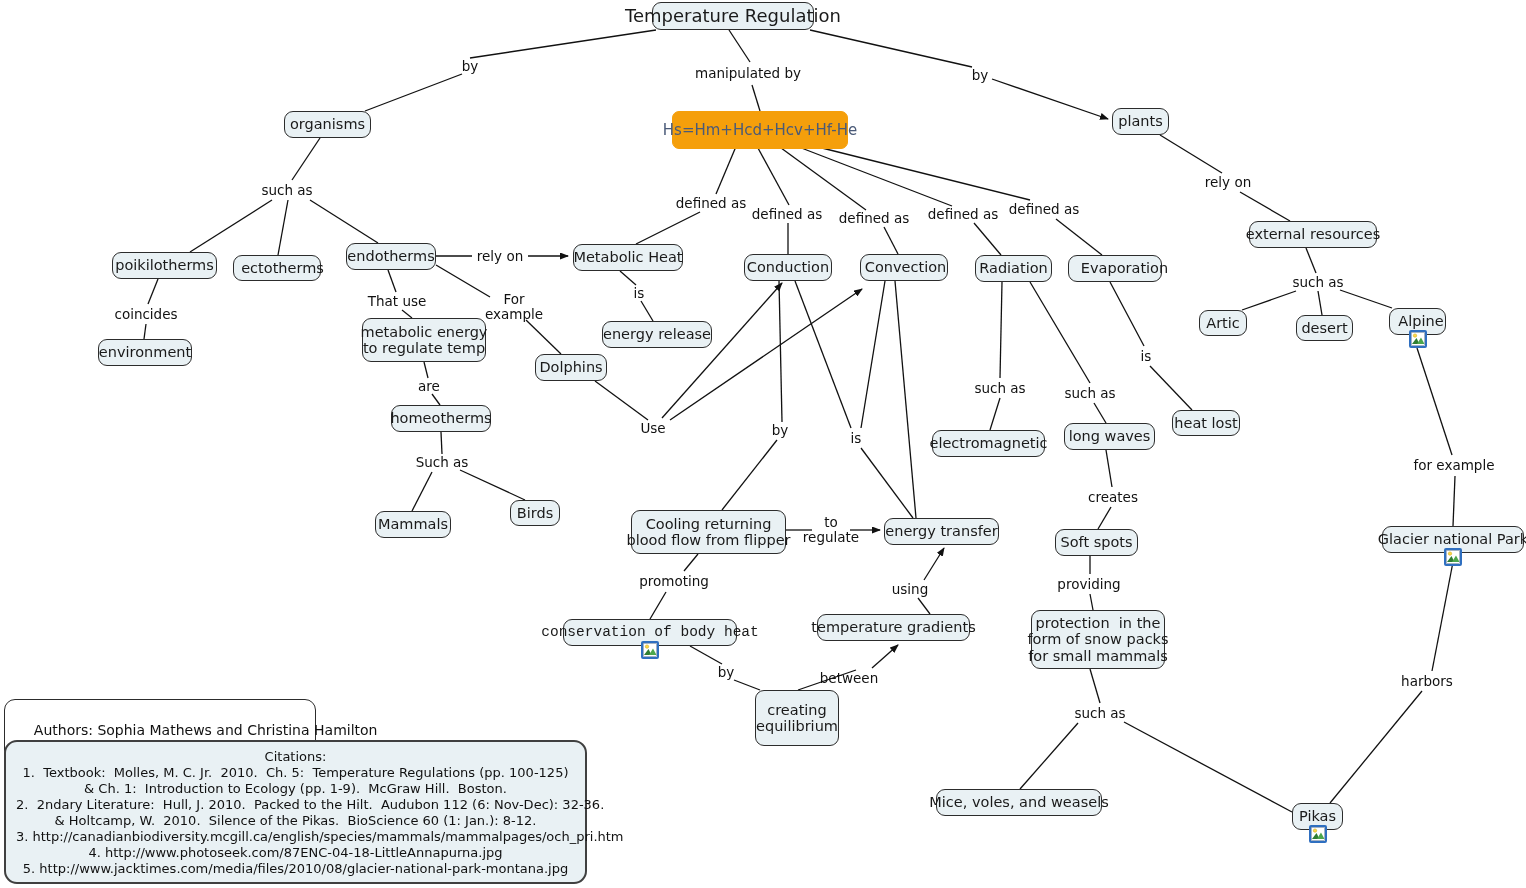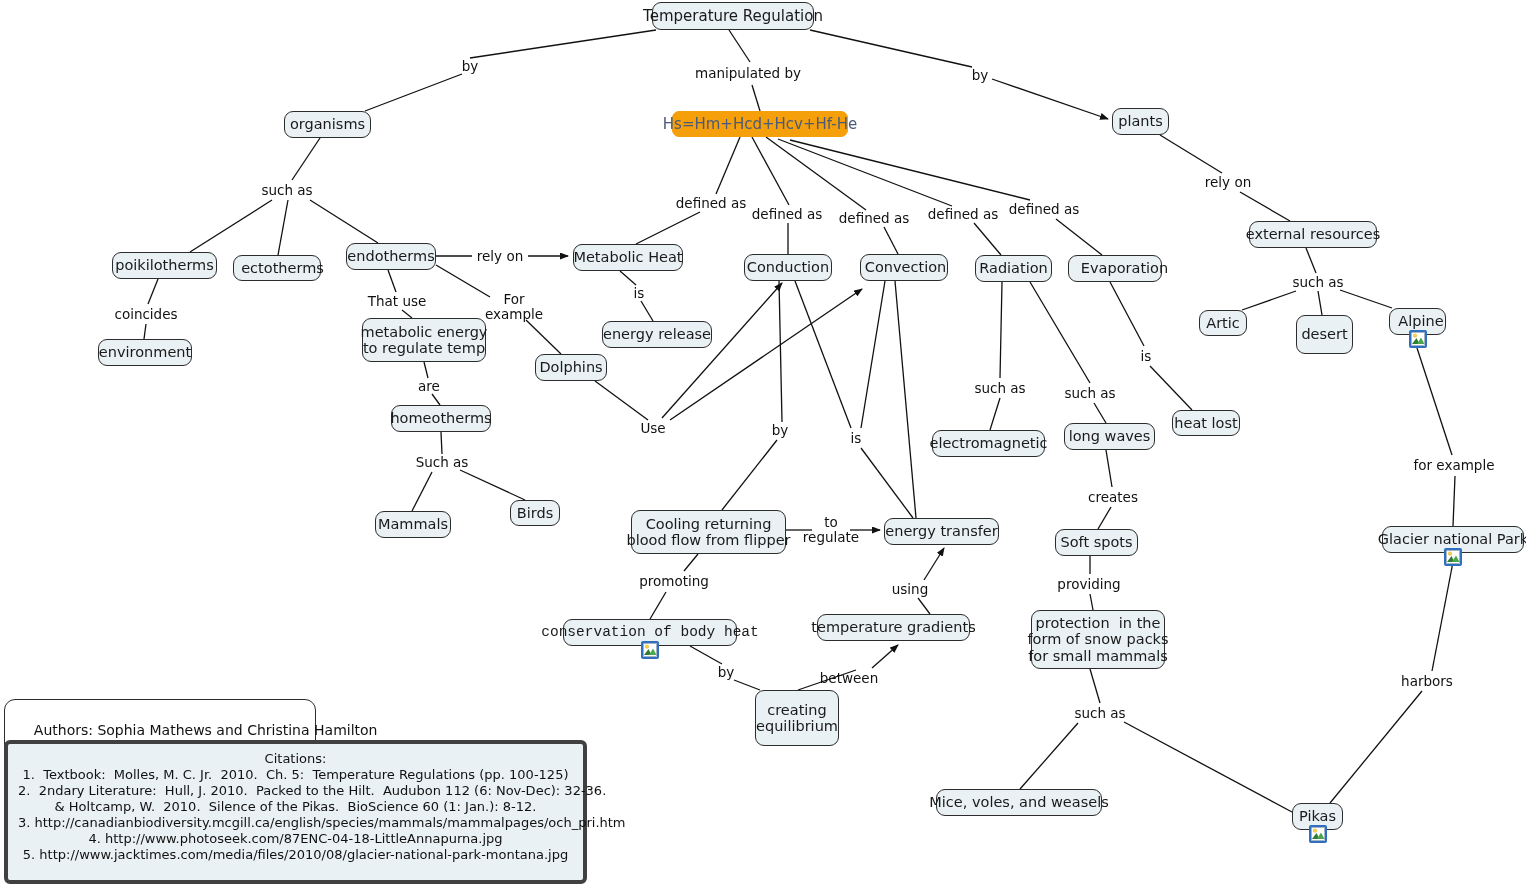--- a/index.html
+++ b/index.html
@@ -37,21 +37,21 @@
     line-height: 16.5px;
     text-align: center;
     display: flex;
     align-items: center;
     justify-content: center;
     padding: 3px 9px;
     white-space: pre;
     z-index: 5;
   }
   .node.root {
-    font-size: 15px;
+    font-size: 18px;
   }
   .node.formula {
     background: #f59f0b;
     border: 1px solid #f59f0b;
     border-radius: 7px;
     color: #4a5a78;
     font-size: 15px;
     font-weight: normal;
   }
   .elabel {
@@ -86,22 +86,22 @@
     font-size: 14px;
     color: #111111;
     padding: 6px 11px;
     white-space: pre;
     z-index: 5;
   }
   .citations {
     position: absolute;
     box-sizing: border-box;
     background: #e9f1f4;
-    border: 4px solid #404040;
-    border-radius: 6px;
+    border: 2px solid #404040;
+    border-radius: 13px;
     font-size: 13px;
     line-height: 16px;
     color: #111111;
     padding: 7px 10px 10px 10px;
     text-align: center;
     z-index: 5;
   }
   .citations .cit-line { display: block; white-space: pre; }
 </style>
 </head>
@@ -192,38 +192,38 @@
         <path d="M 798 690 L 856 670" fill="none" stroke="#111111" stroke-width="1.3"></path>
         <path d="M 872 668 L 898 645" fill="none" stroke="#111111" stroke-width="1.3" marker-end="url(#arrowhead)"></path>
         <path d="M 930 614 L 918 598" fill="none" stroke="#111111" stroke-width="1.3"></path>
         <path d="M 924 580 L 944 548" fill="none" stroke="#111111" stroke-width="1.3" marker-end="url(#arrowhead)"></path>
       </g>
   </svg>
 
   <div id="nodes-layer">
       <div class="node root" style="left: 652px; top: 2px; width: 162px; height: 28px;"><span>Temperature Regulation</span></div>
       <div class="node" style="left: 284px; top: 111px; width: 87px; height: 27px;"><span>organisms</span></div>
-      <div class="node formula" style="left: 672px; top: 111px; width: 176px; height: 26px;"><span>Hs=Hm+Hcd+Hcv+Hf-He</span></div>
+      <div class="node formula" style="left: 672px; top: 111px; width: 176px; height: 38px;"><span>Hs=Hm+Hcd+Hcv+Hf-He</span></div>
       <div class="node" style="left: 1112px; top: 108px; width: 57px; height: 27px;"><span>plants</span></div>
       <div class="node" style="left: 112px; top: 252px; width: 105px; height: 27px;"><span>poikilotherms</span></div>
       <div class="node" style="left: 233px; top: 255px; width: 88px; height: 26px; padding-left: 20px;"><span>ectotherms</span></div>
       <div class="node" style="left: 346px; top: 243px; width: 90px; height: 27px;"><span>endotherms</span></div>
       <div class="node" style="left: 573px; top: 244px; width: 110px; height: 27px;"><span>Metabolic Heat</span></div>
       <div class="node" style="left: 744px; top: 254px; width: 88px; height: 27px;"><span>Conduction</span></div>
       <div class="node" style="left: 860px; top: 254px; width: 88px; height: 27px; padding-left: 12px;"><span>Convection</span></div>
       <div class="node" style="left: 975px; top: 255px; width: 77px; height: 27px;"><span>Radiation</span></div>
       <div class="node" style="left: 1068px; top: 255px; width: 94px; height: 27px; padding-left: 28px;"><span>Evaporation</span></div>
       <div class="node" style="left: 1249px; top: 221px; width: 128px; height: 27px;"><span>external resources</span></div>
       <div class="node" style="left: 98px; top: 339px; width: 94px; height: 27px;"><span>environment</span></div>
       <div class="node" style="left: 362px; top: 318px; width: 124px; height: 44px;"><span>metabolic energy
 to regulate temp</span></div>
       <div class="node" style="left: 602px; top: 321px; width: 110px; height: 27px;"><span>energy release</span></div>
       <div class="node" style="left: 535px; top: 354px; width: 72px; height: 27px;"><span>Dolphins</span></div>
       <div class="node" style="left: 1199px; top: 310px; width: 48px; height: 26px;"><span>Artic</span></div>
-      <div class="node" style="left: 1296px; top: 315px; width: 57px; height: 39px; align-items: center;"><span>desert</span></div>
+      <div class="node" style="left: 1296px; top: 315px; width: 57px; height: 26px; align-items: center;"><span>desert</span></div>
       <div class="node" style="left: 1389px; top: 308px; width: 57px; height: 27px; padding-left: 16px;"><span>Alpine</span></div>
       <div class="imgbadge" style="left: 1408.5px; top: 330px;">
         <svg width="14" height="14" viewBox="0 0 14 14" xmlns="http://www.w3.org/2000/svg">
           <rect x="0" y="0" width="14" height="14" fill="#ffffff"></rect>
           <circle cx="4" cy="3.6" r="1.7" fill="#ffd94a" stroke="#caa000" stroke-width="0.5"></circle>
           <polygon points="1,12 5.5,6 8.5,12" fill="#2f7d32"></polygon>
           <polygon points="6,12 10,5.5 13.5,12" fill="#4ca64c"></polygon>
           <rect x="0.5" y="0.5" width="13" height="13" fill="none" stroke="#7f93ad" stroke-width="0.7"></rect>
         </svg>
       </div>
@@ -314,20 +314,21 @@
       <div class="elabel" style="left: 1100px; top: 713px;">such as</div>
     </div>
 
   <div class="authors" style="left: 4px; top: 699px; width: 312px;">
     <span>Authors: Sophia Mathews and Christina Hamilton</span>
   </div>
 
   <div class="citations" style="left: 4px; top: 740px; width: 583px; height: 144px;">
     <span class="cit-line">Citations:</span>
     <span class="cit-line">1.  Textbook:  Molles, M. C. Jr.  2010.  Ch. 5:  Temperature Regulations (pp. 100-125)</span>
+    <span class="cit-line">&amp; Ch. 1:  Introduction to Ecology (pp. 1-9).  McGraw Hill.  Boston.</span>
     <span class="cit-line">2.  2ndary Literature:  Hull, J. 2010.  Packed to the Hilt.  Audubon 112 (6: Nov-Dec): 32-36.</span>
     <span class="cit-line">&amp; Holtcamp, W.  2010.  Silence of the Pikas.  BioScience 60 (1: Jan.): 8-12.</span>
     <span class="cit-line">3. http://canadianbiodiversity.mcgill.ca/english/species/mammals/mammalpages/och_pri.htm</span>
     <span class="cit-line">4. http://www.photoseek.com/87ENC-04-18-LittleAnnapurna.jpg</span>
     <span class="cit-line">5. http://www.jacktimes.com/media/files/2010/08/glacier-national-park-montana.jpg</span>
   </div>
 
 </div>
 
 </body></html>

